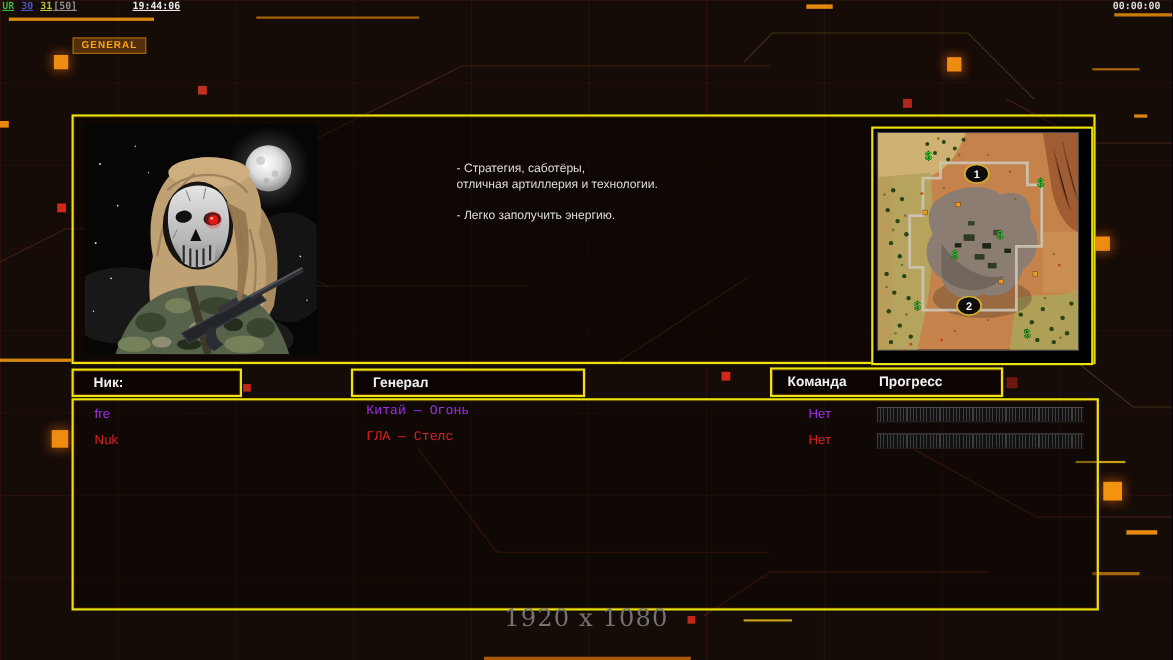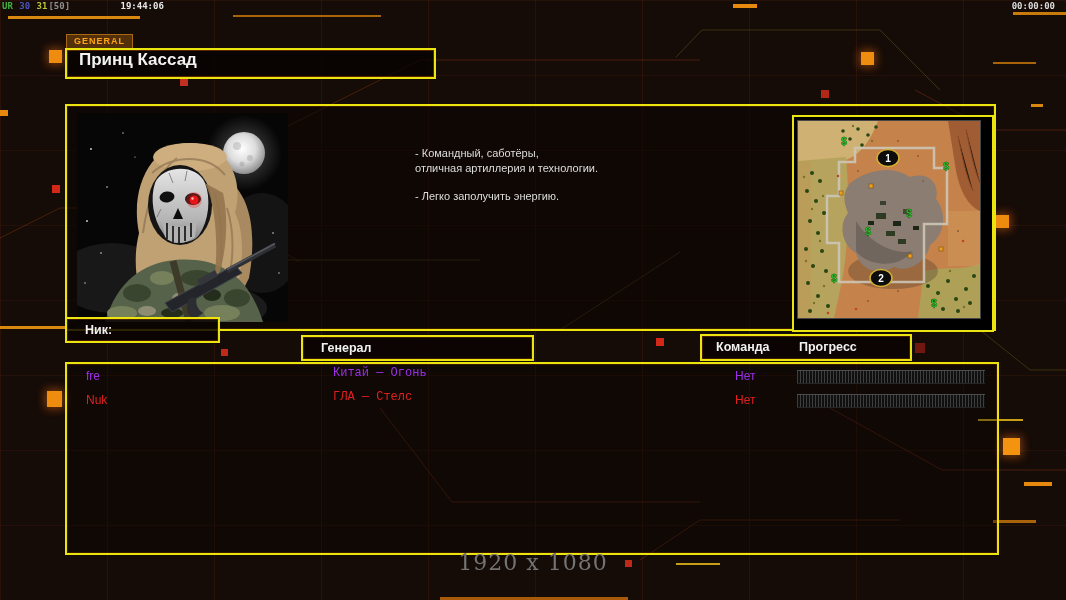--- a/index.html
+++ b/index.html
@@ -11,21 +11,21 @@
       linear-gradient(to right, rgba(150,50,25,.16) 1px, transparent 1px),
       linear-gradient(to bottom, rgba(150,50,25,.13) 1px, transparent 1px);
     background-size:107px 75px;}
   .diag{position:absolute;inset:0;pointer-events:none;}
   .dash{position:absolute;}
   .sq{position:absolute;}
   .glow{box-shadow:0 0 10px 2px rgba(255,120,20,.45);}
 
   
   .status-left{position:absolute;left:2px;top:1px;font:bold 9px "DejaVu Sans Mono",monospace;letter-spacing:0;}
-  .status-left span{margin-right:1px;}
+  .status-left span{margin-right:1px;text-decoration:underline;}
   .c-ur{color:#42b23c;} .c-blue{color:#4a56c0;} .c-green{color:#b8c832;}
   .c-gray{color:#8f8f8f;text-align:center;} .c-white{color:#e8e8e8;margin-left:44px;}
   .timer{position:absolute;right:11px;top:1px;font:bold 9px "DejaVu Sans Mono",monospace;color:#dcdcdc;}
 
   
   .gtab{position:absolute;left:66px;top:34px;height:12px;padding:1px 7px 0 7px;
         background:#53300a;border:1px solid #a86a10;color:#ffa418;
         font:bold 9px "Liberation Sans",sans-serif;letter-spacing:1px;}
 
   
@@ -44,22 +44,22 @@
         font:11px "Liberation Sans",sans-serif;line-height:15px;}
   .desc p{margin:0 0 13px 0;}
   .map-box{position:absolute;left:725px;top:9px;width:190px;height:205px;
         border:2px solid #ece40e;background:#000;padding:4px;}
   .map-box svg{display:block;outline:1px solid rgba(200,200,200,.35);}
 
   
   .hdr{position:absolute;border:2px solid #ece40e;background:rgba(9,4,2,.85);
        box-shadow:inset 0 0 0 1px rgba(150,60,0,.4);color:#f0f0f0;
        font:bold 12.5px "Liberation Sans",sans-serif;}
-  .hdr-nick{left:65px;top:317px;width:151px;height:22px;}
-  .hdr-general{left:301px;top:335px;width:209px;height:22px;padding-left:20px;}
+  .hdr-nick{left:65px;top:335px;width:151px;height:22px;}
+  .hdr-general{left:319px;top:335px;width:209px;height:22px;}
   .hdr-team{left:700px;top:334px;width:208px;height:23px;text-align:center;}
   .hdr .lab{position:absolute;left:18px;top:0;line-height:22px;}
   .hdr-team .lab1{position:absolute;left:14px;top:0;line-height:23px;}
   .hdr-team .lab2{position:absolute;left:97px;top:0;line-height:23px;}
 
   
   .bottom-panel{position:absolute;left:65px;top:362px;width:930px;height:189px;
         border:2px solid #ece40e;background:rgba(8,3,1,.35);
         box-shadow:inset 0 0 0 1px rgba(140,60,0,.3);}
   .prow{position:absolute;left:0;width:100%;height:22px;font:12px "Liberation Sans",sans-serif;}
@@ -128,23 +128,20 @@
   <div class="status-left">
     <span class="c-ur">UR</span>
     <span class="c-blue">30</span>
     <span class="c-green">31</span><span class="c-gray">[50]</span>
     <span class="c-white">19:44:06</span>
   </div>
   <div class="timer">00:00:00</div>
 
   <div class="gtab">GENERAL</div>
 
-  <div class="title-box">
-    <span class="t">Принц Кассад</span>
-  </div>
 
   <div class="main-panel">
 
     <svg class="portrait" width="211" height="209" viewBox="0 0 211 209">
       <defs>
         <radialGradient id="moonG" cx="45%" cy="40%" r="60%">
           <stop offset="0%" stop-color="#ffffff"></stop>
             <stop offset="55%" stop-color="#dcdcdc"></stop>
             <stop offset="100%" stop-color="#8f8f8f"></stop>
         </radialGradient>
@@ -227,21 +224,21 @@
       <g>
         <polygon points="88,190 158,152 165,160 95,199" fill="#23252b" stroke="#3d4048" stroke-width="1"></polygon>
         <line x1="150" y1="158" x2="198" y2="132" stroke="#2e3036" stroke-width="5"></line>
         <line x1="150" y1="156.5" x2="198" y2="130.5" stroke="#55585e" stroke-width="1.5"></line>
         <polygon points="120,167 138,157 141,163 123,173" fill="#34363c"></polygon>
         <path d="M112,185 C108,196 110,203 118,206 L126,200 C120,196 118,190 120,184 Z" fill="#2b2d33"></path>
       </g>
     </svg>
 
     <div class="desc">
-      <p><span>- Командный, саботёры,</span><br>
+      <p><span>- Стратегия, саботёры,</span><br>
          <span>отличная артиллерия и технологии.</span></p>
       <p><span>- Легко заполучить энергию.</span></p>
     </div>
 
     <div class="map-box">
       <svg width="182" height="197" viewBox="0 0 182 197">
         <rect width="182" height="197" fill="#c5834b"></rect>
         <path d="M0,0 H80 C70,25 60,35 45,40 L0,48 Z" fill="#cfb273"></path>
         <path d="M0,40 L48,36 C52,80 50,130 44,160 L36,197 H0 Z" fill="#b5a35e"></path>
         <rect x="0" y="40" width="13" height="157" fill="#c09a58" opacity=".6"></rect>

